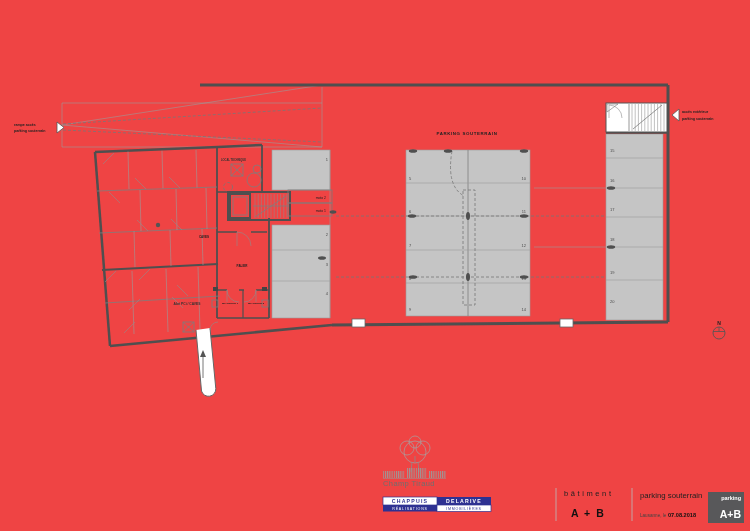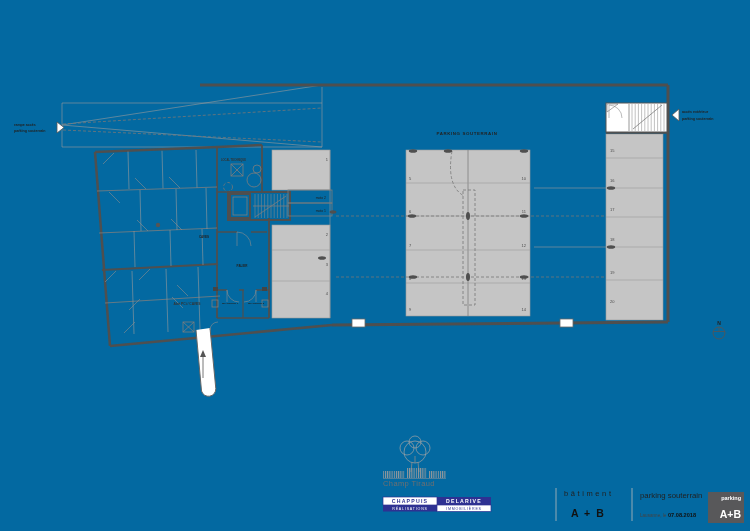--- a/index.html
+++ b/index.html
@@ -1,16 +1,16 @@
 <!DOCTYPE html>
 <html><head>
 <meta charset="utf-8">
 <style>
   html,body{margin:0;padding:0;background:#ffffff;}
-  .page{position:relative;width:750px;height:531px;background:#0369a1;overflow:hidden;
+  .page{position:relative;width:750px;height:531px;background:#ef4444;overflow:hidden;
         font-family:"Liberation Sans",sans-serif;}
   svg text{font-family:"Liberation Sans",sans-serif;fill:#333;}
   .t-num{font-size:4px;fill:#4a4a4a;}
   .t-plan-title{font-size:4.4px;font-weight:bold;letter-spacing:.6px;fill:#222;}
   .t-annot{font-size:3.6px;font-weight:bold;fill:#222;}
   .t-room{font-size:3px;font-weight:bold;fill:#222;}
   .t-tiny{font-size:2.4px;font-weight:bold;fill:#222;}
   .t-moto{font-size:3.4px;fill:#222;}
   .t-north{font-size:5px;font-weight:bold;fill:#222;}
   .wall{stroke:#4f4f4f;fill:none;}

